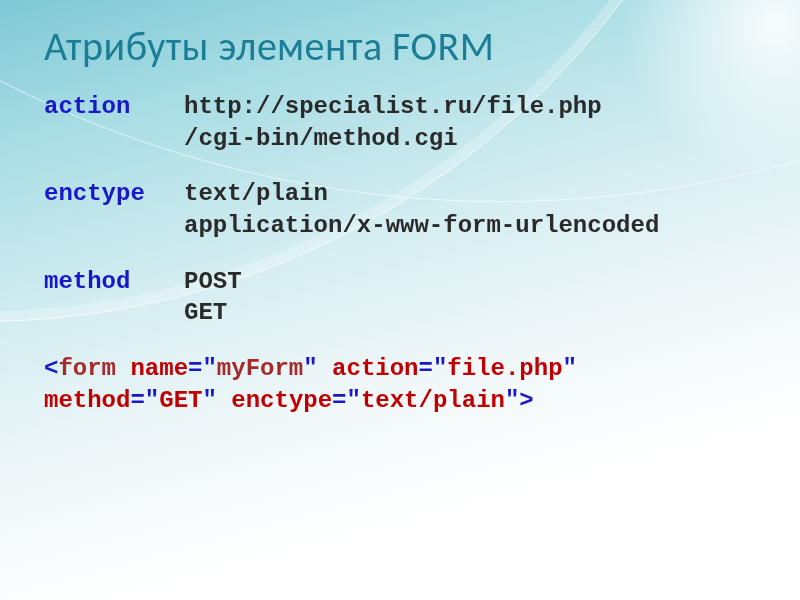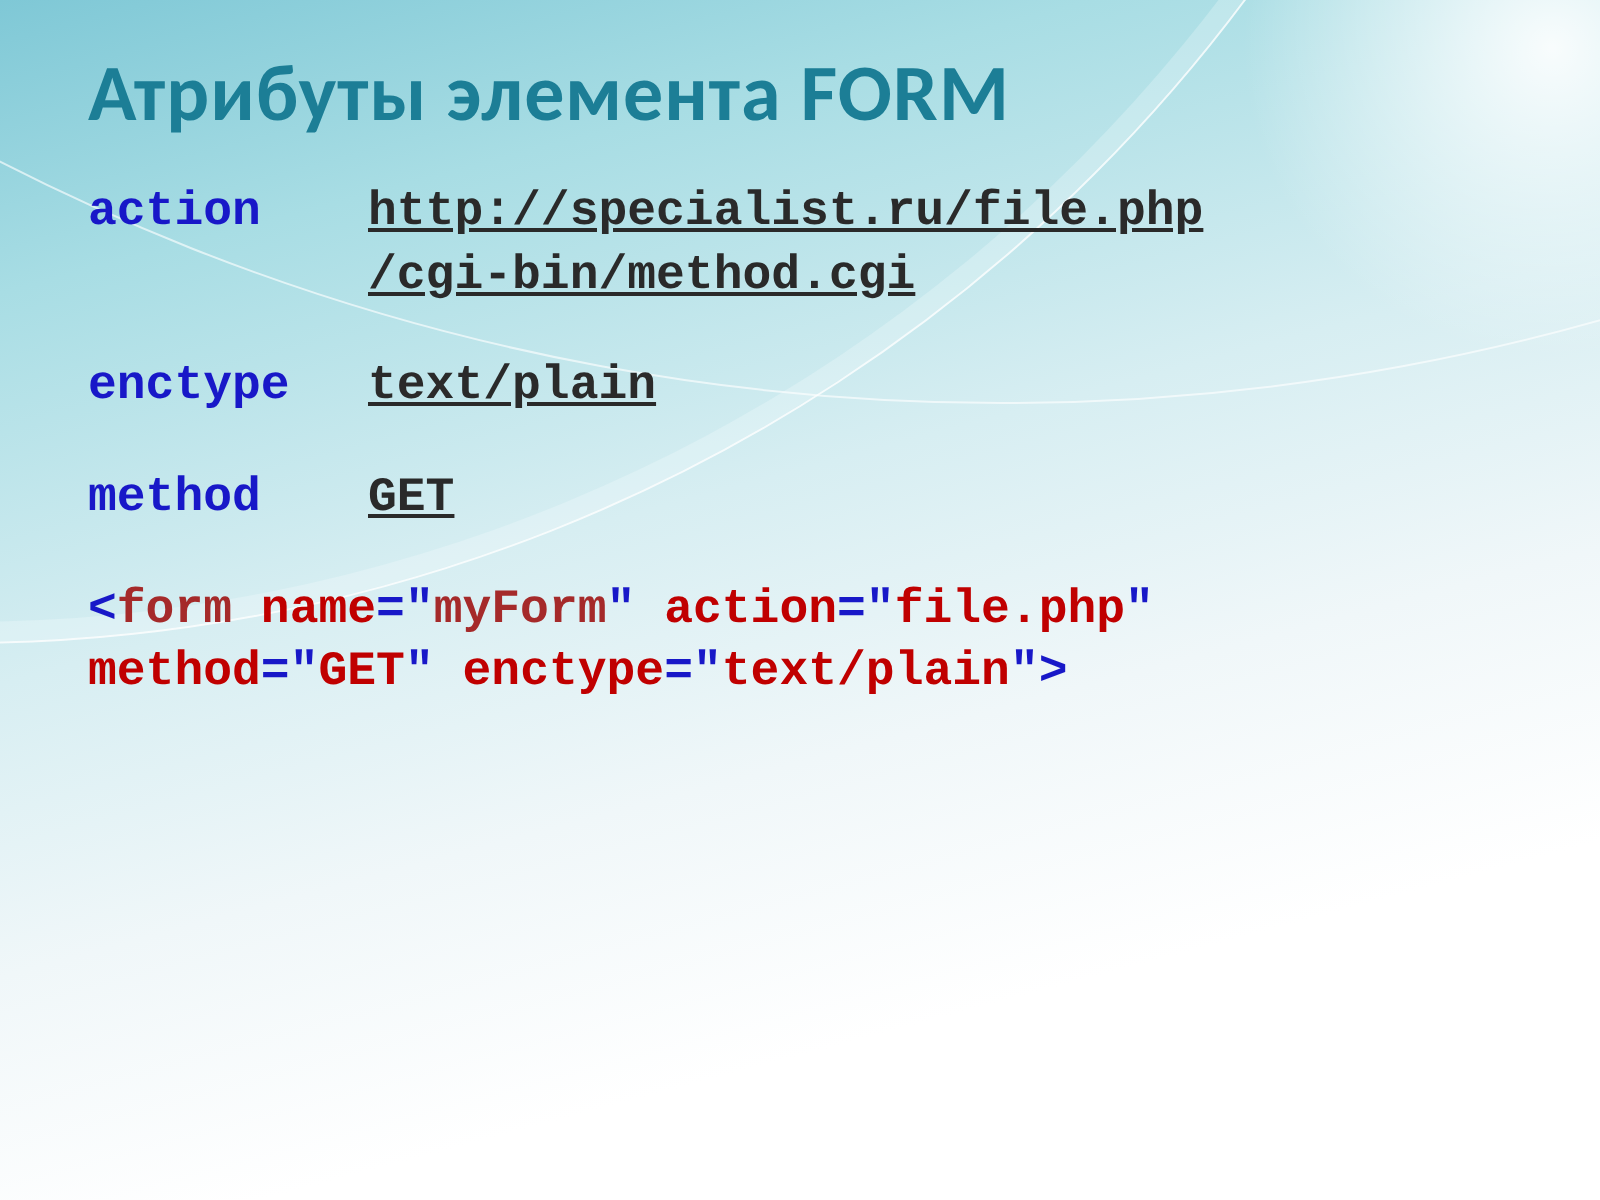--- a/index.html
+++ b/index.html
@@ -59,21 +59,21 @@
   }
 
   .content {
     position: relative;
     padding: 22px 40px 30px 44px;
     box-sizing: border-box;
   }
   .title {
     font-family: "Calibri", "Segoe UI", Arial, sans-serif;
     font-size: 40px;
-    font-weight: 700;
+    font-weight: 400;
     color: #1c7e96;
     letter-spacing: 0.5px;
     margin-bottom: 20px;
   }
 
   .attrs {
     font-family: "Courier New", monospace;
     font-size: 24px;
     font-weight: bold;
     line-height: 1.32;
@@ -84,21 +84,20 @@
     margin-bottom: 24px;
   }
   .label {
     width: 140px;
     flex: 0 0 140px;
     color: #1818c8;
   }
   .values {
     flex: 1;
     color: #2a2a2a;
-    text-decoration: underline;
   }
   .values div { white-space: nowrap; }
 
   .code-example {
     font-family: "Courier New", monospace;
     font-size: 24px;
     font-weight: bold;
     line-height: 1.32;
     margin-top: 6px;
   }
@@ -128,26 +127,28 @@
         <div class="values">
           <div>http://specialist.ru/file.php</div>
           <div>/cgi-bin/method.cgi</div>
         </div>
       </div>
 
       <div class="row">
         <div class="label">enctype</div>
         <div class="values">
           <div>text/plain</div>
+          <div>application/x-www-form-urlencoded</div>
         </div>
       </div>
 
       <div class="row">
         <div class="label">method</div>
         <div class="values">
+          <div>POST</div>
           <div>GET</div>
         </div>
       </div>
 
     </div>
 
     <div class="code-example">
       <div><span class="c-punct">&lt;</span><span class="c-tag">form</span><span> </span><span class="c-attr">name</span><span class="c-punct">=</span><span class="c-quote">"</span><span class="c-val2">myForm</span><span class="c-quote">"</span><span> </span><span class="c-attr">action</span><span class="c-punct">=</span><span class="c-quote">"</span><span class="c-val">file.php</span><span class="c-quote">"</span></div>
       <div><span class="c-attr">method</span><span class="c-punct">=</span><span class="c-quote">"</span><span class="c-val">GET</span><span class="c-quote">"</span><span> </span><span class="c-attr">enctype</span><span class="c-punct">=</span><span class="c-quote">"</span><span class="c-val">text/plain</span><span class="c-quote">"</span><span class="c-punct">&gt;</span></div>
     </div>

